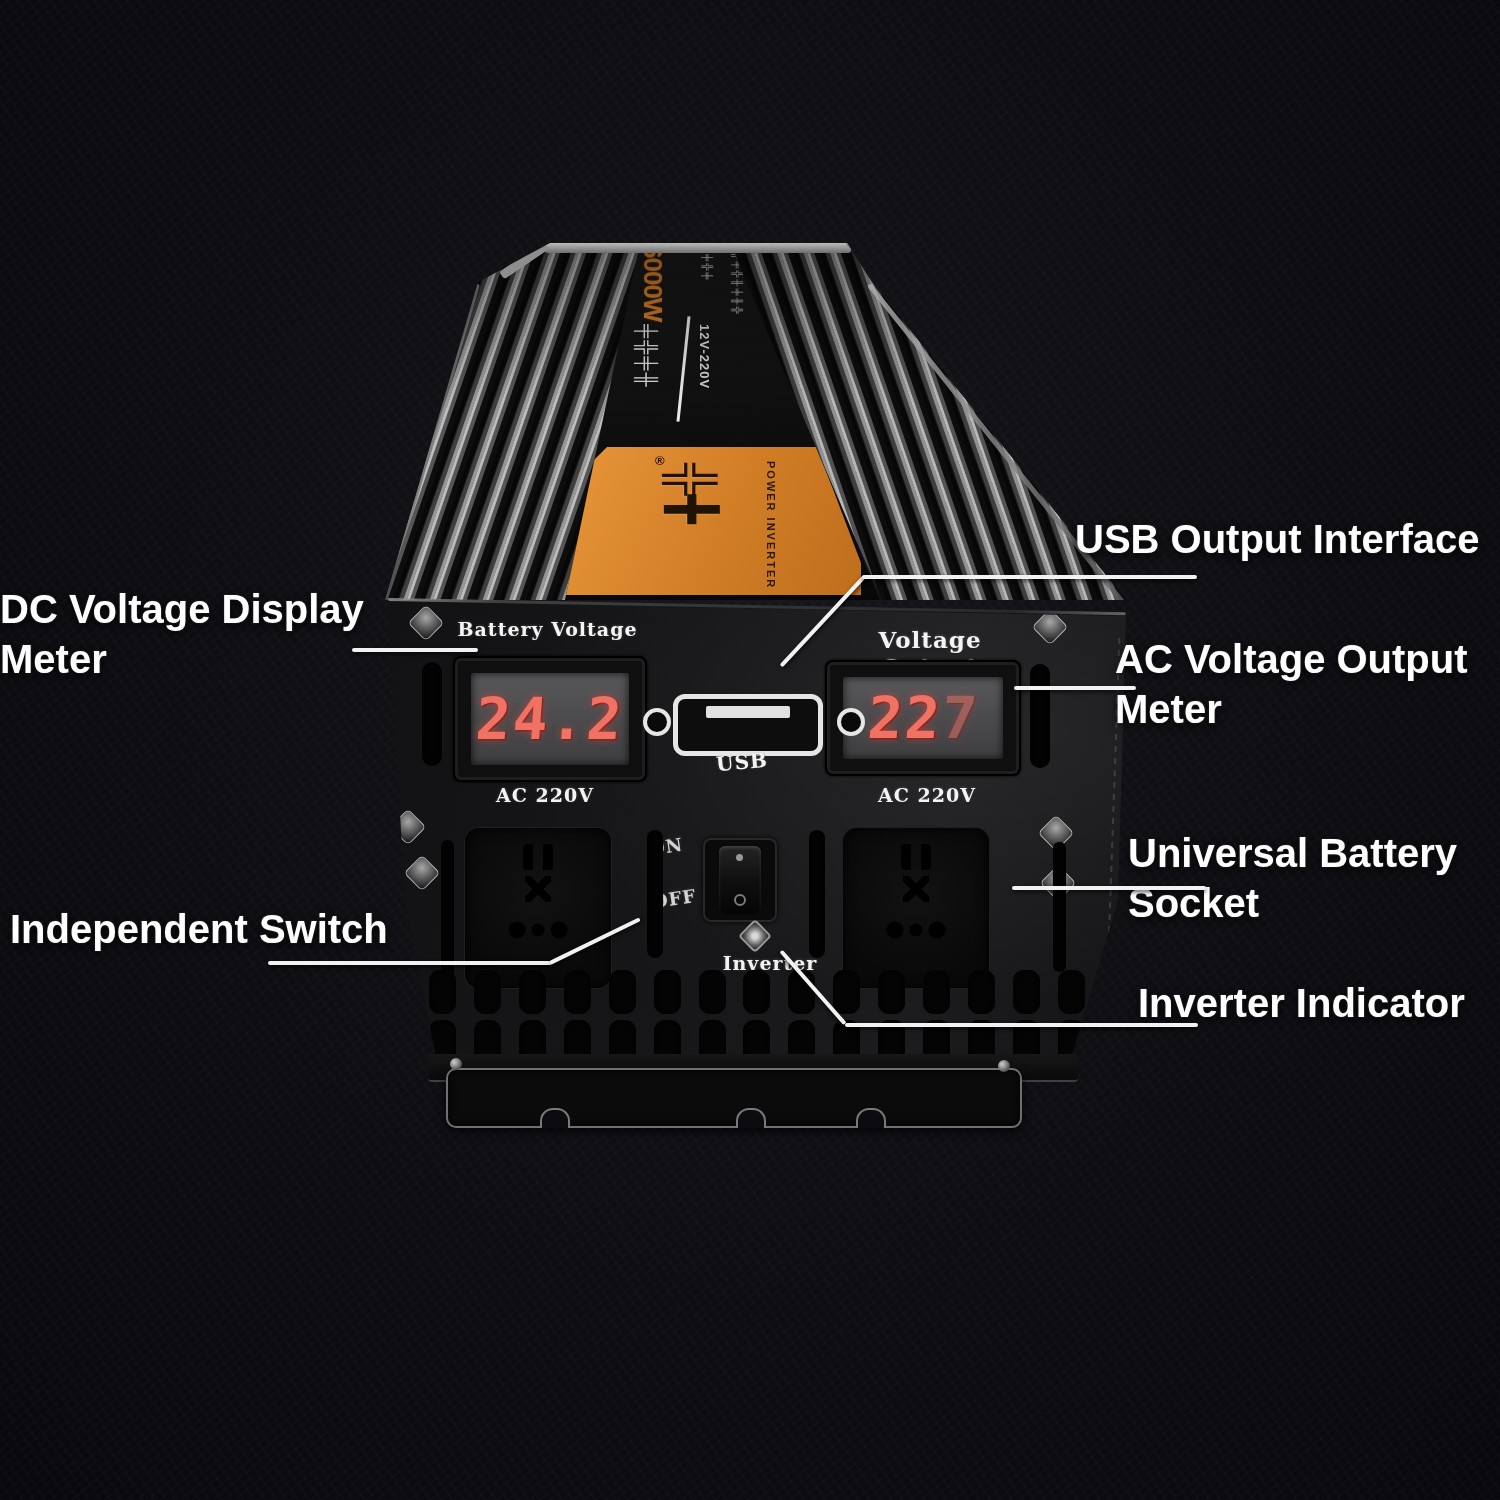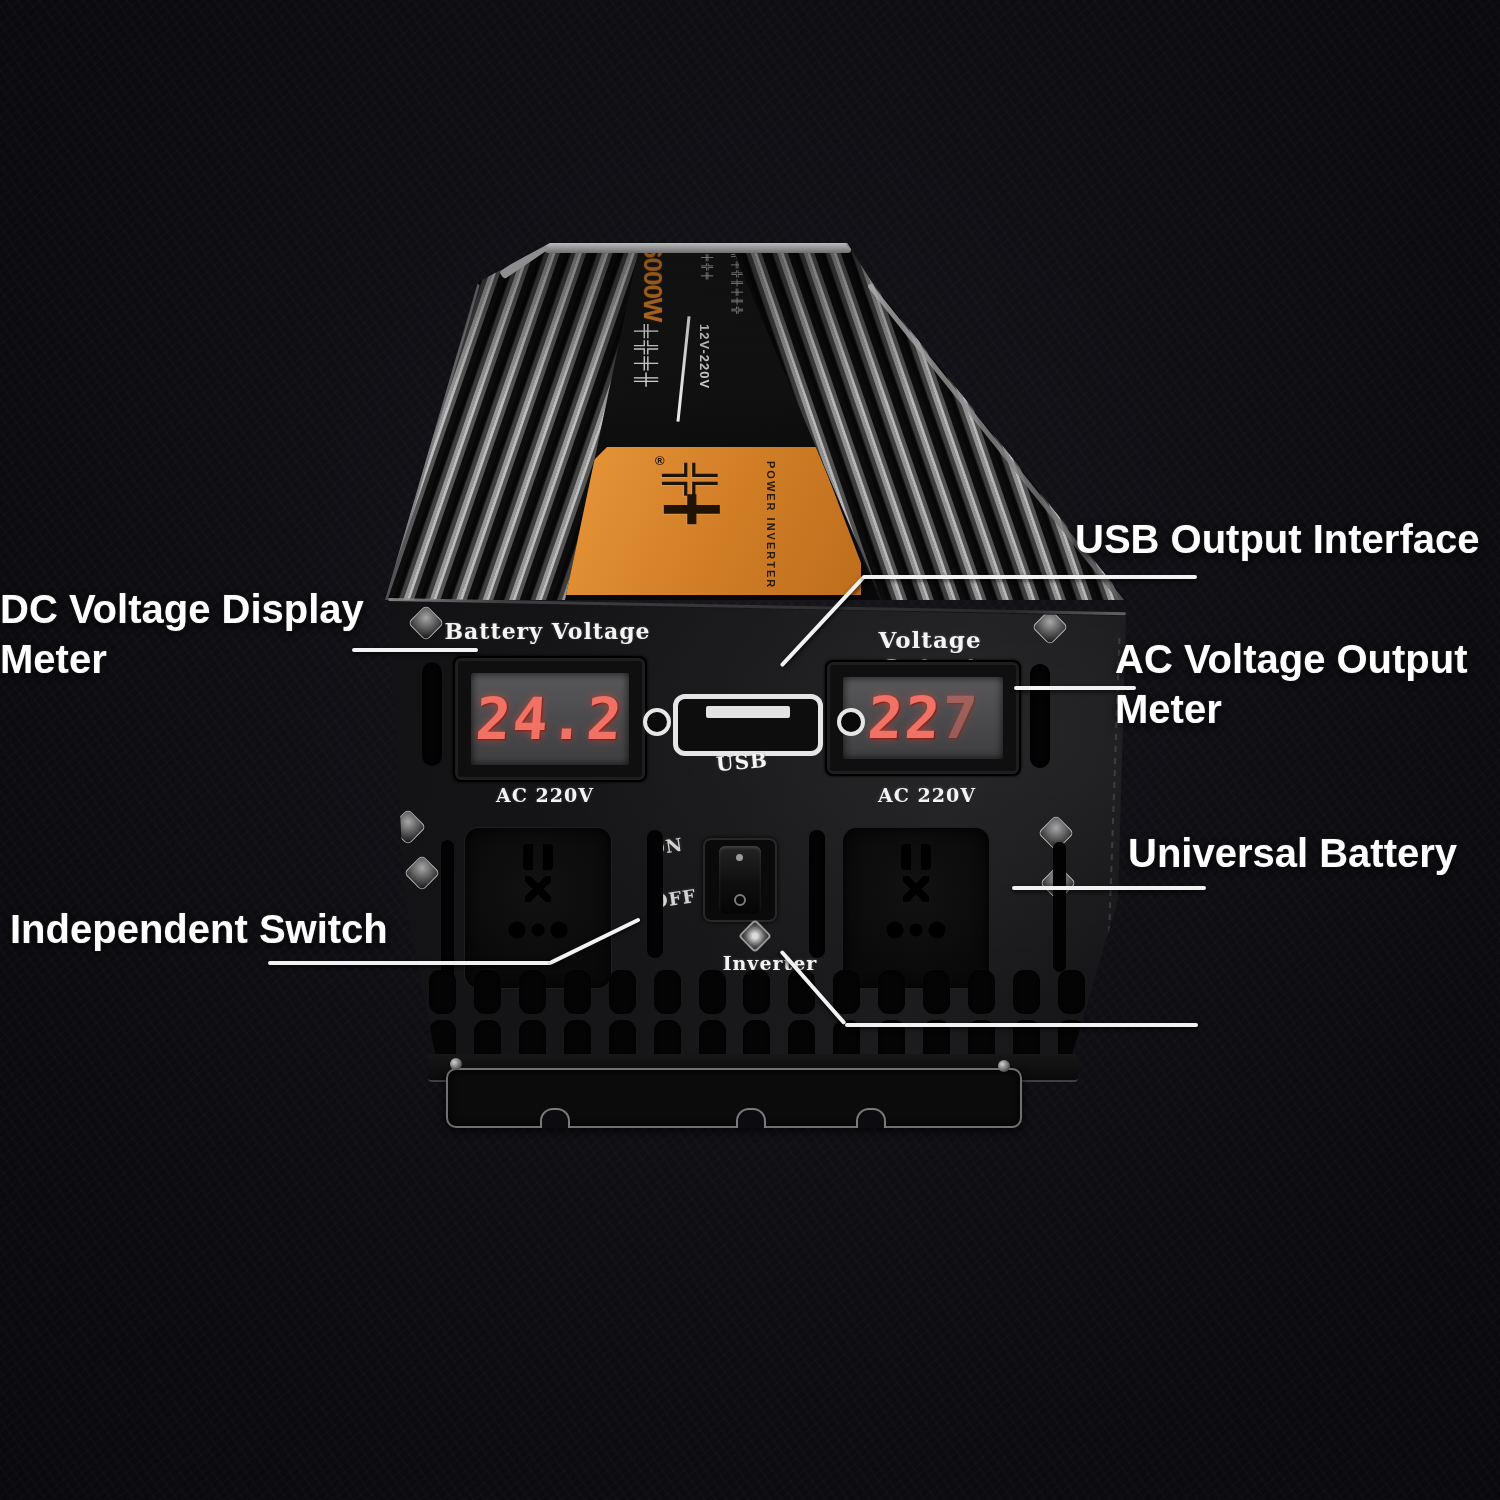--- a/index.html
+++ b/index.html
@@ -155,21 +155,21 @@
     <div class="panel-sheen"></div>
     <div class="panel-seam"></div>
 
     <div class="screw" style="left:28px;top:8px;"></div>
     <div class="screw" style="left:652px;top:12px;"></div>
     <div class="screw" style="left:10px;top:212px;"></div>
     <div class="screw" style="left:24px;top:258px;"></div>
     <div class="screw" style="left:658px;top:218px;"></div>
     <div class="screw" style="left:660px;top:268px;"></div>
 
-    <div class="ptext" style="left:55px;top:16px;width:215px;font-size:22px;">Battery Voltage</div>
+    <div class="ptext" style="left:55px;top:16px;width:215px;font-size:19px;">Battery Voltage</div>
     <div class="bezel" style="left:68px;top:54px;width:190px;height:122px;">
       <div class="lcd">
         <span class="digits">24.2</span>
       </div>
     </div>
 
     <div class="ptext" style="left:450px;top:24px;width:190px;font-size:23px;">Voltage Output</div>
     <div class="bezel" style="left:440px;top:58px;width:192px;height:112px;">
       <div class="lcd">
         <span class="digits"><span>22</span><span class="digit-dim">7</span></span>
@@ -267,20 +267,24 @@
   </div>
   <div class="ann" style="left:1115px;top:634px;width:385px;">
     <div>AC Voltage Output</div>
     <div>Meter</div>
   </div>
   <div class="ann" style="left:10px;top:904px;width:395px;">
     <div>Independent Switch</div>
   </div>
   <div class="ann" style="left:1128px;top:828px;width:340px;">
     <div>Universal Battery</div>
+    <div>Socket</div>
+  </div>
+  <div class="ann" style="left:1138px;top:978px;width:350px;white-space:nowrap;">
+    <div>Inverter Indicator</div>
   </div>
 
   <div class="ln" style="left:352px;top:648px;width:126px;"></div>
   <div class="ln" style="left:781px;top:664px;width:122px;transform:rotate(-47deg);"></div>
   <div class="ln" style="left:862px;top:575px;width:335px;"></div>
   <div class="ln" style="left:1014px;top:686px;width:122px;"></div>
   <div class="ln" style="left:268px;top:961px;width:284px;"></div>
   <div class="ln" style="left:550px;top:961px;width:100px;transform:rotate(-26deg);"></div>
   <div class="ln" style="left:1012px;top:886px;width:194px;"></div>
   <div class="ln" style="left:781px;top:949px;width:97px;transform:rotate(48.7deg);"></div>

